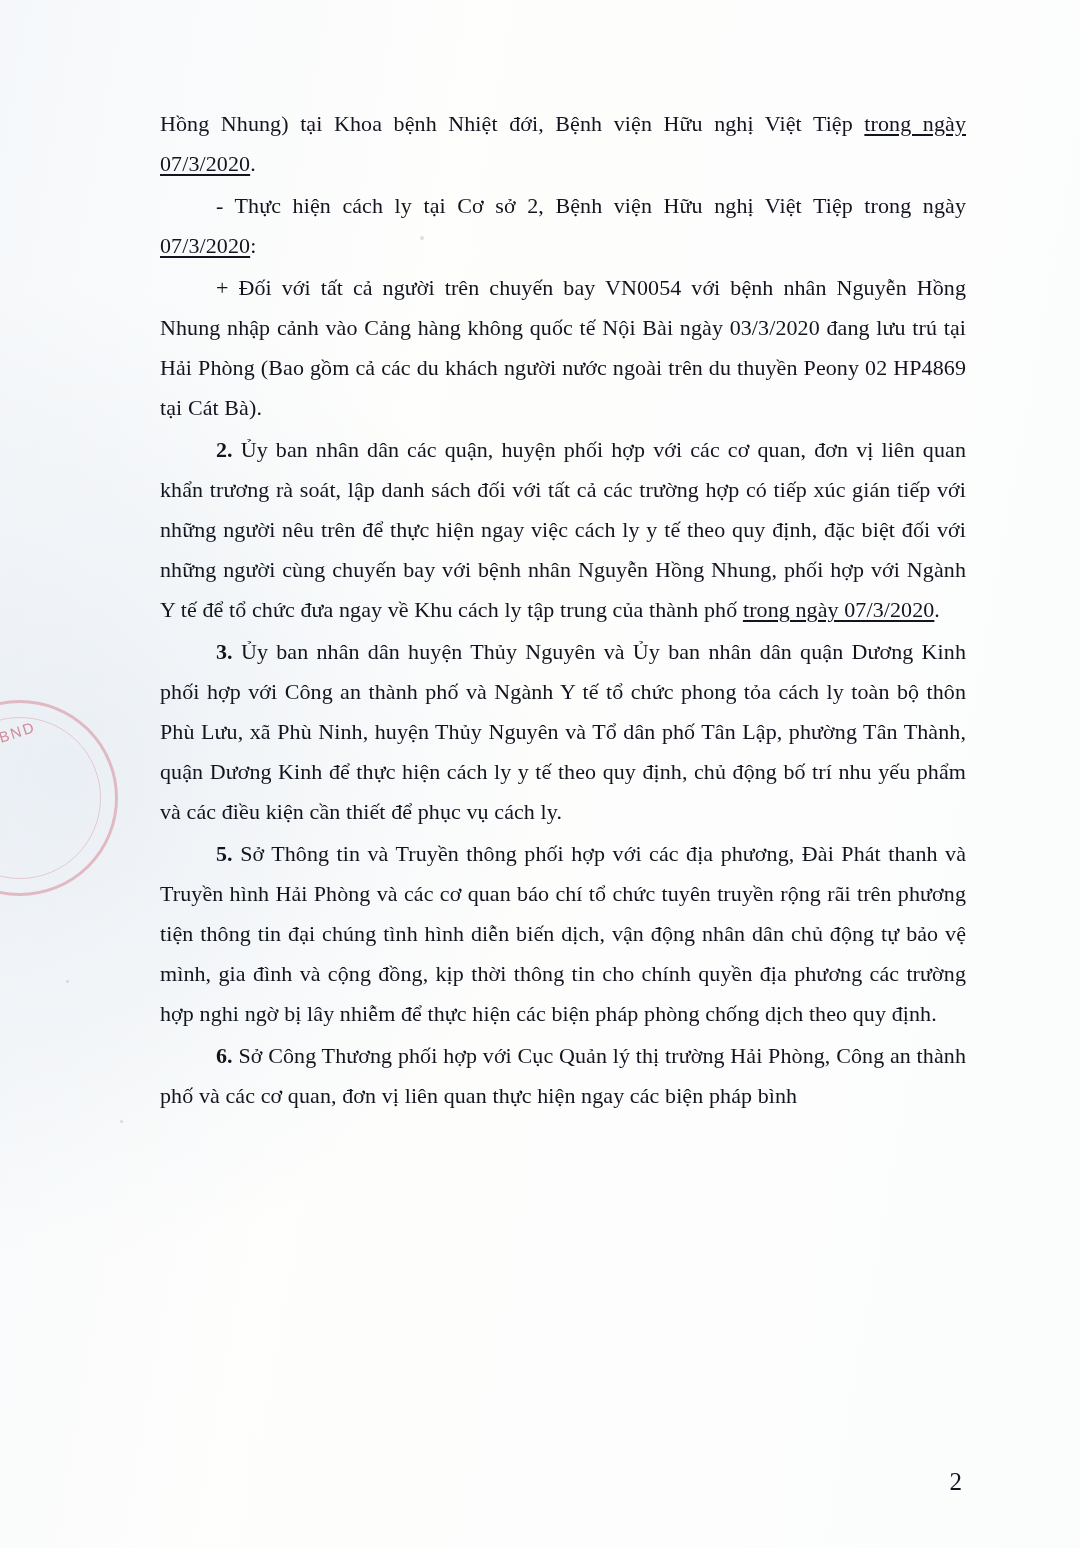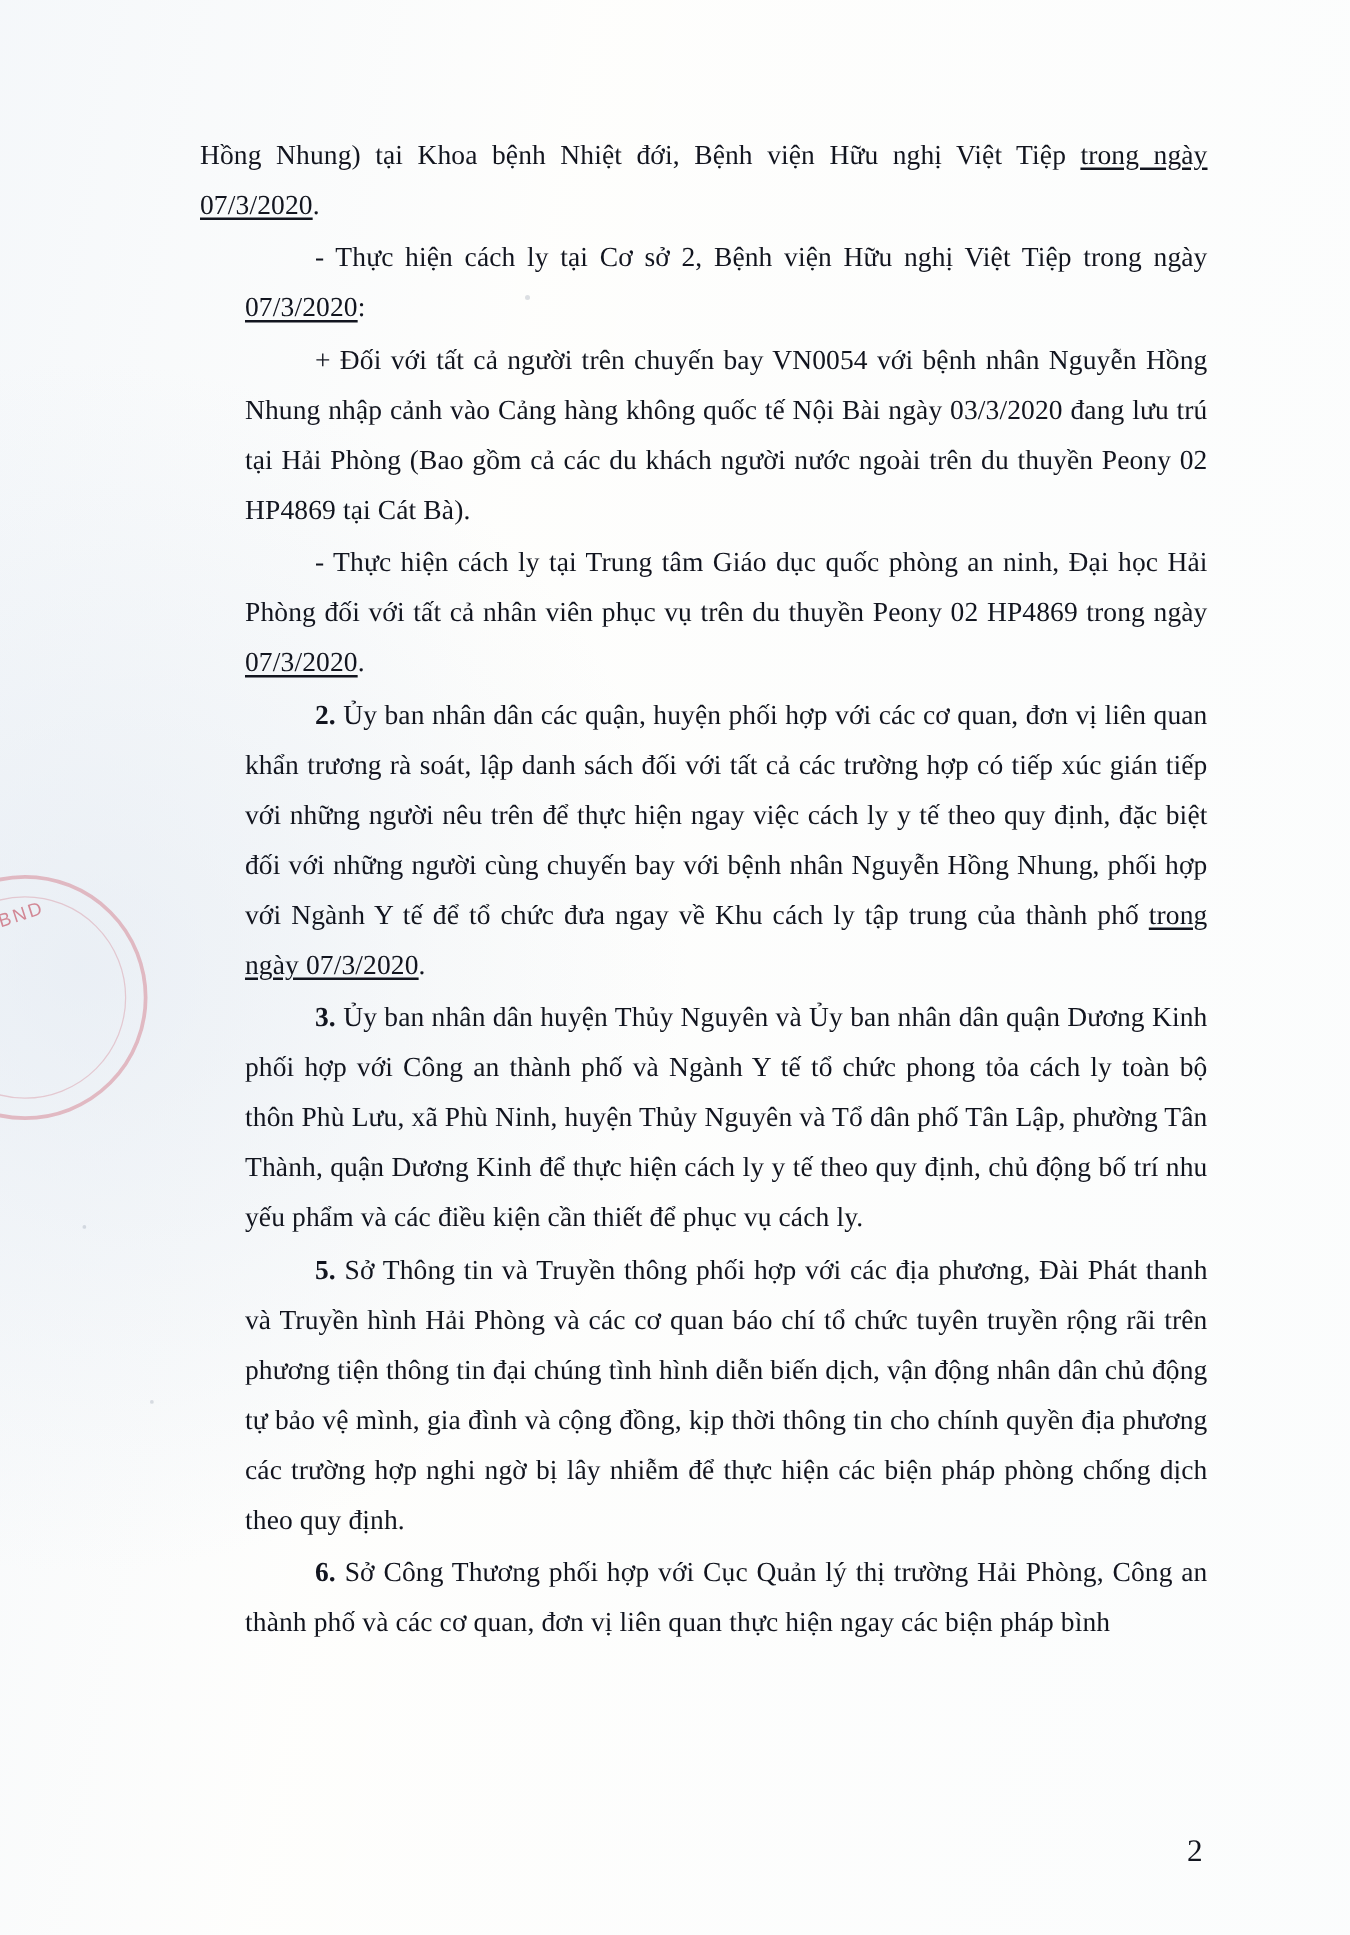--- a/index.html
+++ b/index.html
@@ -34,21 +34,21 @@
     width: 806px;
   }
   p {
     margin: 0 0 2px 0;
     font-size: 22px;
     line-height: 40px;
     text-align: justify;
     text-justify: inter-word;
     letter-spacing: 0.1px;
   }
-  p.indent { text-indent: 56px; margin-left: 36px; }
+  p.indent { text-indent: 56px; }
   .u { text-decoration: underline; text-underline-offset: 3px; }
   .b { font-weight: bold; }
   .page-number {
     position: absolute;
     right: 118px;
     bottom: 52px;
     font-size: 25px;
     font-family: "Liberation Serif", serif;
   }
   
@@ -117,23 +117,20 @@
 
     <p class="indent">
       <span>- Thực hiện cách ly tại Cơ sở 2, Bệnh viện Hữu nghị Việt Tiệp trong ngày <span class="u">07/3/2020</span>:</span>
     </p>
 
 
     <p class="indent">
       <span>+ Đối với tất cả người trên chuyến bay VN0054 với bệnh nhân Nguyễn Hồng Nhung nhập cảnh vào Cảng hàng không quốc tế Nội Bài ngày 03/3/2020 đang lưu trú tại Hải Phòng (Bao gồm cả các du khách người nước ngoài trên du thuyền Peony 02 HP4869 tại Cát Bà).</span>
     </p>
 
-    <p class="indent">
-      <span>- Thực hiện cách ly tại Trung tâm Giáo dục quốc phòng an ninh, Đại học Hải Phòng đối với tất cả nhân viên phục vụ trên du thuyền Peony 02 HP4869 trong ngày <span class="u">07/3/2020</span>.</span>
-    </p>
 
     <p class="indent">
       <span class="b">2.</span>
       <span>Ủy ban nhân dân các quận, huyện phối hợp với các cơ quan, đơn vị liên quan khẩn trương rà soát, lập danh sách đối với tất cả các trường hợp có tiếp xúc gián tiếp với những người nêu trên để thực hiện ngay việc cách ly y tế theo quy định, đặc biệt đối với những người cùng chuyến bay với bệnh nhân Nguyễn Hồng Nhung, phối hợp với Ngành Y tế để tổ chức đưa ngay về Khu cách ly tập trung của thành phố <span class="u">trong ngày 07/3/2020</span>.</span>
     </p>
 
     <p class="indent">
       <span class="b">3.</span>
       <span>Ủy ban nhân dân huyện Thủy Nguyên và Ủy ban nhân dân quận Dương Kinh phối hợp với Công an thành phố và Ngành Y tế tổ chức phong tỏa cách ly toàn bộ thôn Phù Lưu, xã Phù Ninh, huyện Thủy Nguyên và Tổ dân phố Tân Lập, phường Tân Thành, quận Dương Kinh để thực hiện cách ly y tế theo quy định, chủ động bố trí nhu yếu phẩm và các điều kiện cần thiết để phục vụ cách ly.</span>
     </p>

